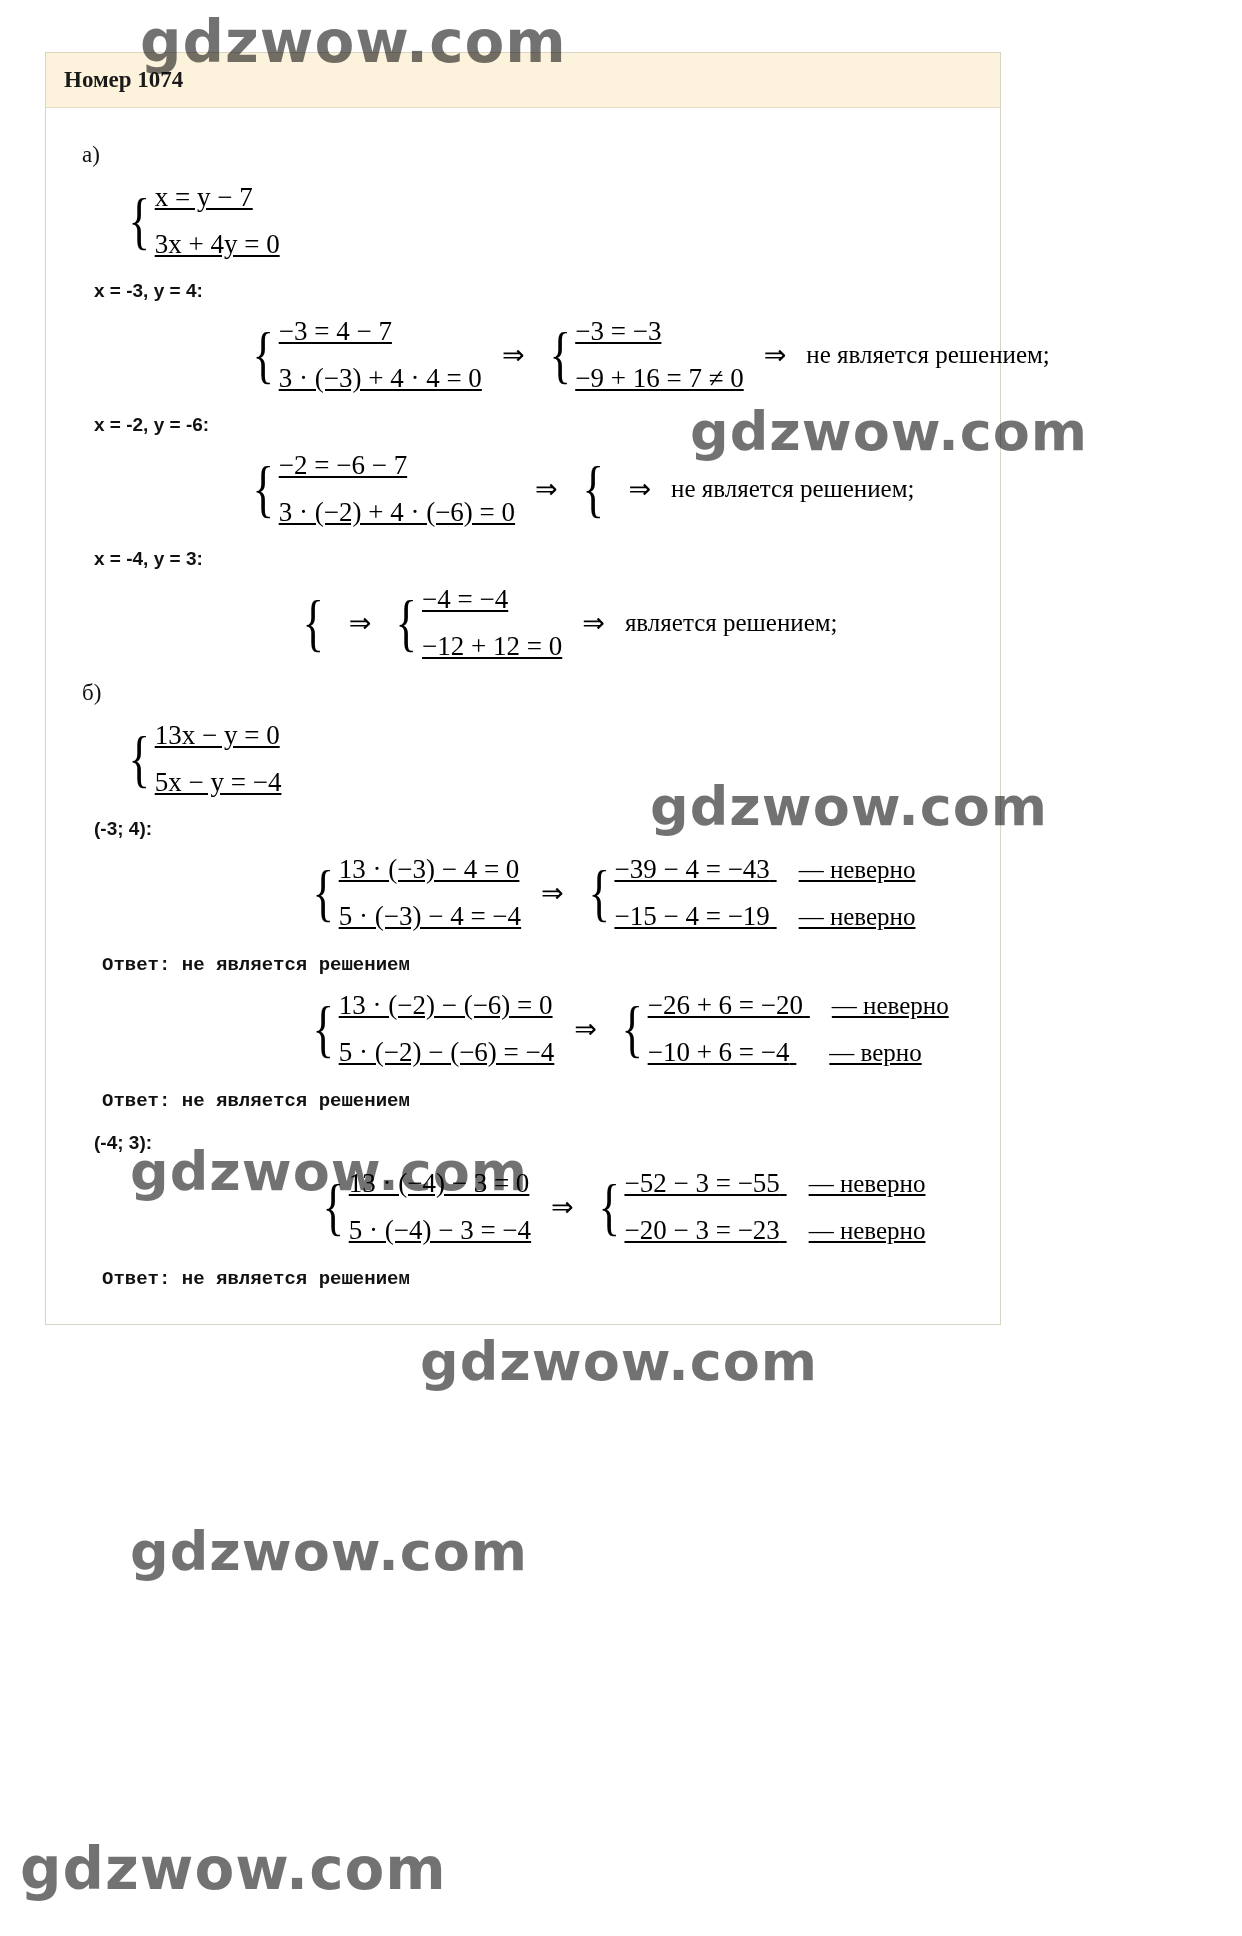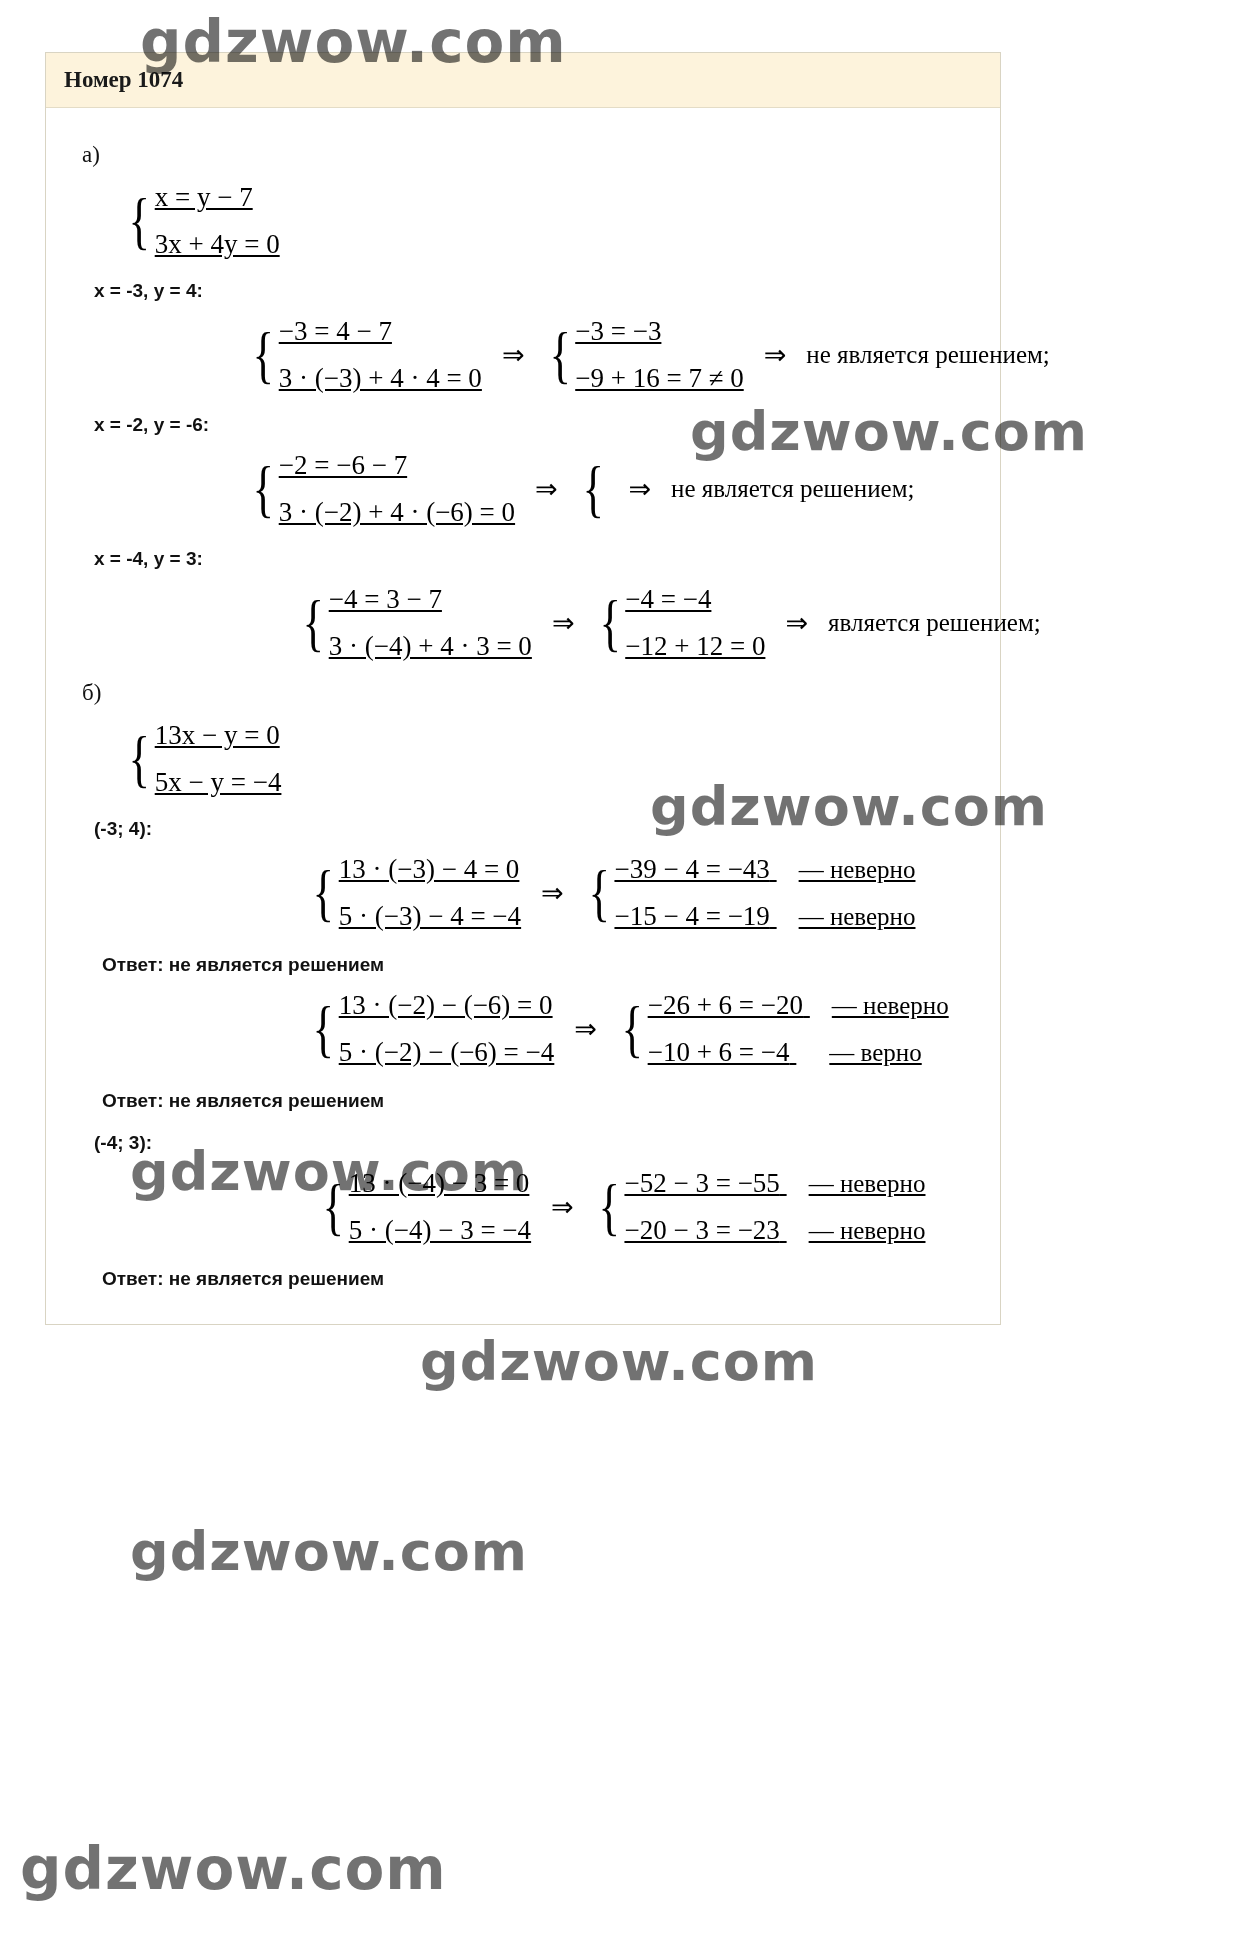--- a/index.html
+++ b/index.html
@@ -64,21 +64,21 @@
 
   .case-label {
     font-family: "Liberation Sans", sans-serif;
     font-weight: bold;
     font-size: 19px;
     color: #111;
     margin: 20px 0 4px 26px;
   }
 
   .answer {
-    font-family: Liberation Sans, sans-serif;
+    font-family: Liberation Mono, monospace;
     font-weight: bold;
     font-size: 19px;
     color: #111;
     margin: 22px 0 4px 34px;
   }
   .sys-row {
     display: flex;
     align-items: center;
     gap: 14px;
   }
@@ -193,24 +193,20 @@
         <span class="brace">{</span>
       </div>
       <span class="arrow">⇒</span>
       <span class="note">не является решением;</span>
     </div>
 
     <div class="case-label">х = -4, у = 3:</div>
     <div class="sys-row blk indent-b">
       <div class="sys">
         <span class="brace">{</span>
-        <div class="sys-eqs">
-          <div class="eq">−4 = 3 − 7</div>
-          <div class="eq">3 · (−4) + 4 · 3 = 0</div>
-        </div>
       </div>
       <span class="arrow">⇒</span>
       <div class="sys">
         <span class="brace">{</span>
         <div class="sys-eqs">
           <div class="eq">−4 = −4</div>
           <div class="eq">−12 + 12 = 0</div>
         </div>
       </div>
       <span class="arrow">⇒</span>

